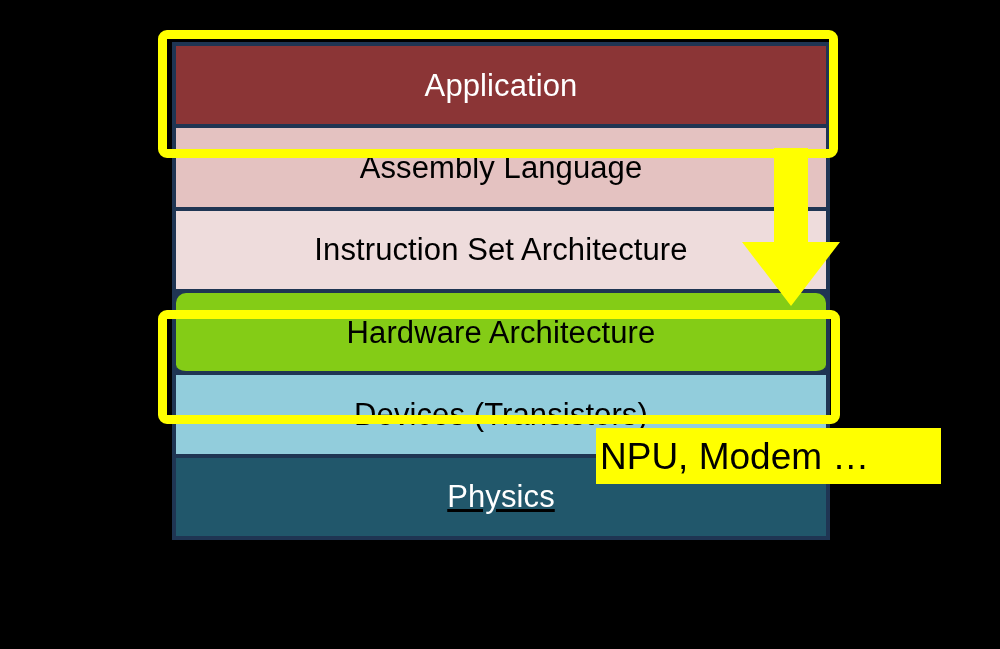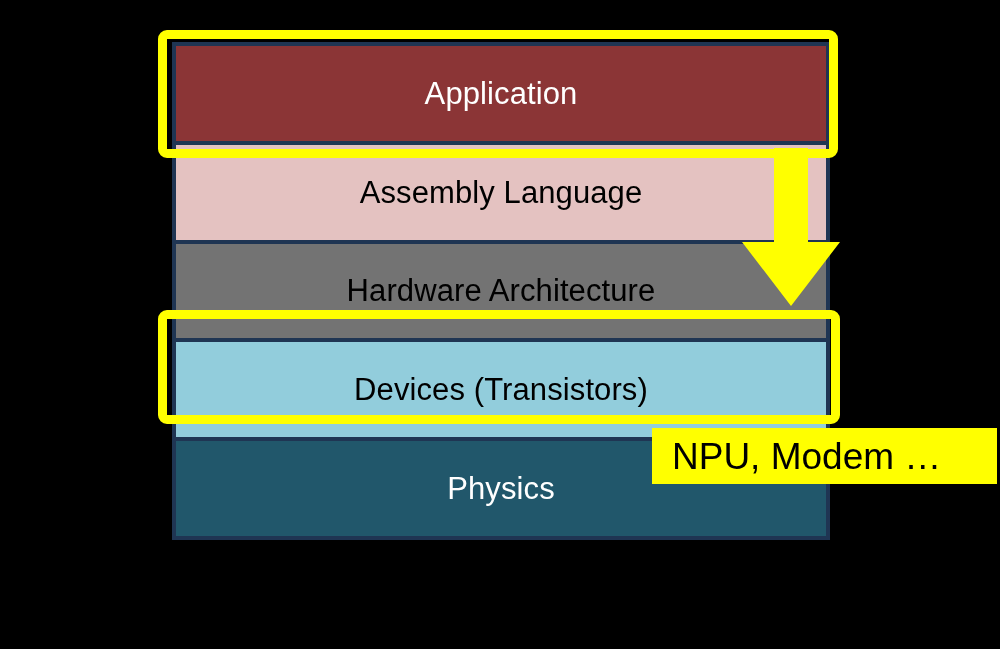--- a/index.html
+++ b/index.html
@@ -93,30 +93,30 @@
     left: 742px;
     top: 148px;
     width: 98px;
     height: 158px;
     z-index: 25;
     pointer-events: none;
   }
 
   #npu-label {
     position: absolute;
-    left: 652px;
+    left: 596px;
     top: 428px;
     width: 345px;
     height: 56px;
     background: #ffff00;
     z-index: 40;
     display: flex;
     align-items: center;
     justify-content: flex-start;
-    padding-left: 20px;
+    padding-left: 4px;
     box-sizing: border-box;
   }
   #npu-label .npu-text {
     color: #000000;
     font-size: 37px;
     line-height: 1;
     white-space: pre;
   }
 </style>
 </head>
@@ -129,31 +129,34 @@
     <div class="layer" style="background-color: rgb(139, 53, 54); border-bottom-color: rgb(31, 53, 83);">
       <span class="layer-label light-text">Application</span>
     </div>
 
 
 
     <div class="layer" style="background-color: rgb(228, 194, 193); border-bottom-color: rgb(31, 53, 83);">
       <span class="layer-label dark-text">Assembly Language</span>
     </div>
 
+    <div class="layer" style="background-color: rgb(238, 220, 220); border-bottom-color: rgb(31, 53, 83);">
+      <span class="layer-label dark-text">Instruction Set Architecture</span>
+    </div>
 
-    <div class="layer" style="background-color: #737373; border-bottom-color: rgb(31, 53, 83);">
+    <div class="layer" style="background-color: #84cc16; border-bottom-color: rgb(31, 53, 83); border-radius: 10px;">
       <span class="layer-label dark-text">Hardware Architecture</span>
     </div>
 
 
     <div class="layer" style="background-color: rgb(146, 205, 220); border-bottom-color: rgb(31, 53, 83);">
       <span class="layer-label dark-text">Devices (Transistors)</span>
     </div>
 
-    <div class="layer" style="background-color: rgb(33, 87, 107); border-bottom-color: rgb(31, 53, 83);">
+    <div class="layer" style="background-color: rgb(33, 87, 107); border-bottom-color: rgb(31, 53, 83); text-decoration: underline;">
       <span class="layer-label light-text">Physics</span>
     </div>
 
   </div>
 
   <div class="hl-box" id="hl-top" style="border-color: rgb(255, 255, 0);"></div>
 
   <div class="hl-box" id="hl-bottom" style="border-color: rgb(255, 255, 0);"></div>
 
   <div id="down-arrow">

